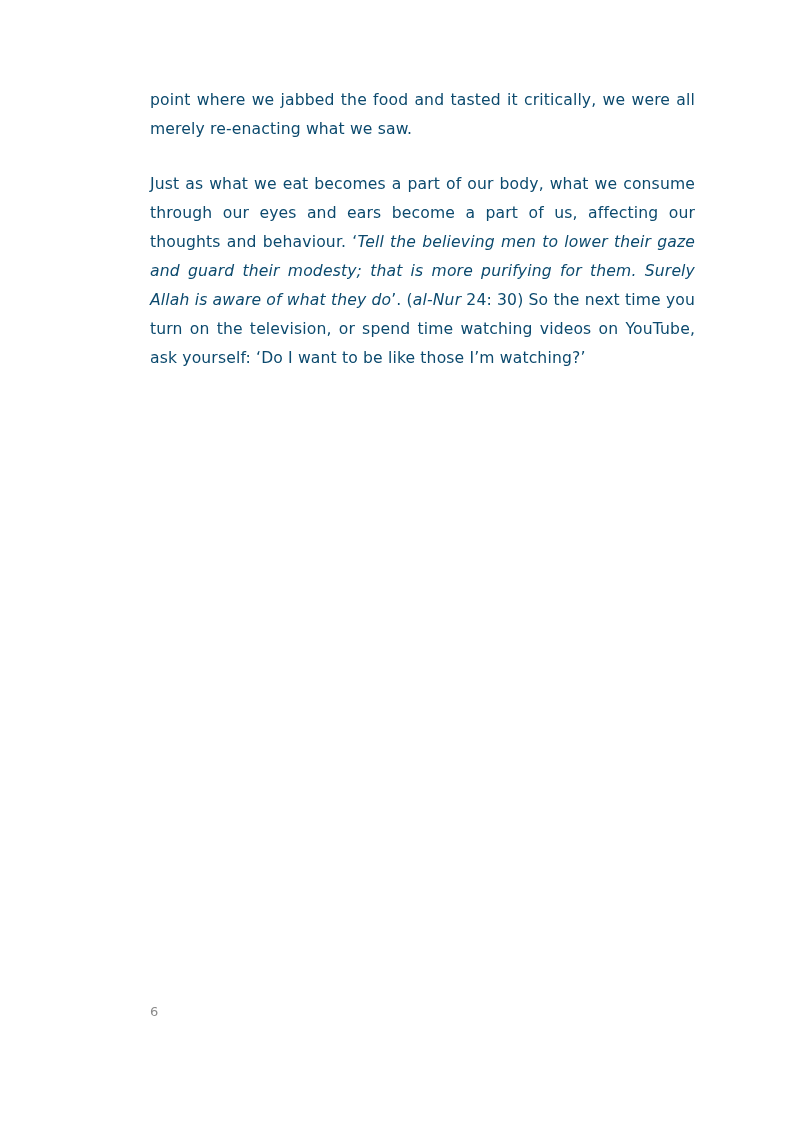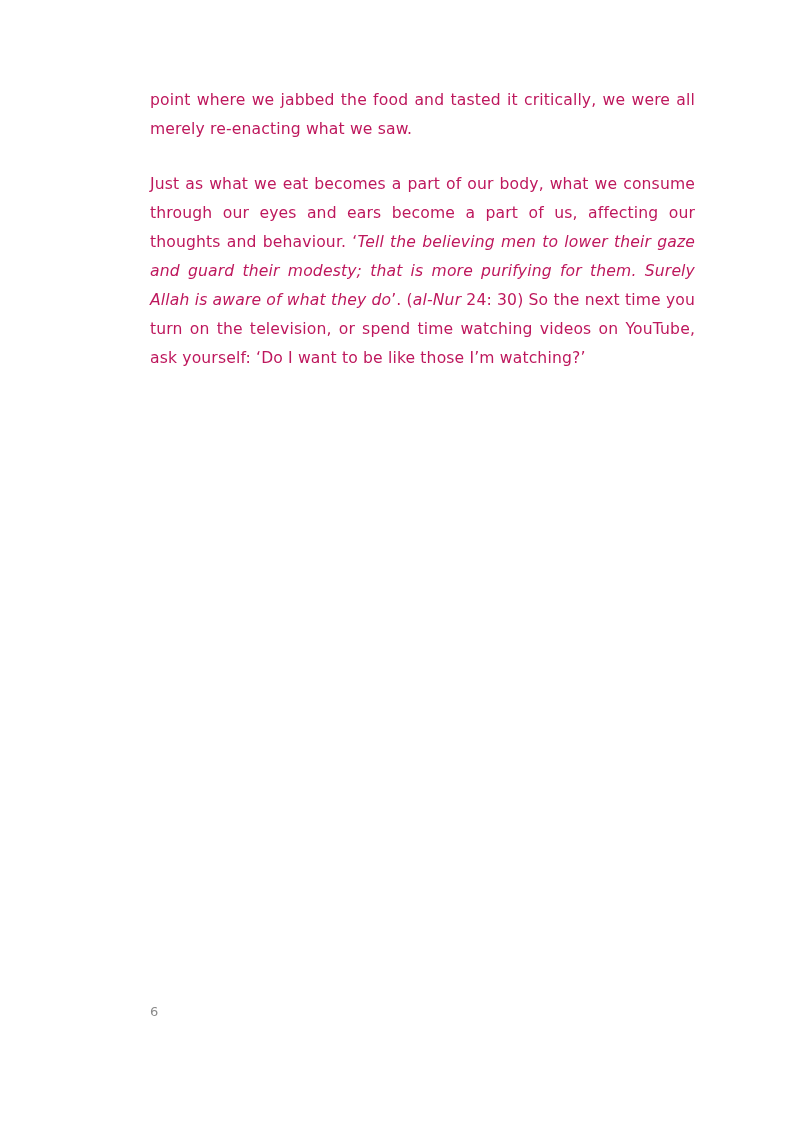--- a/index.html
+++ b/index.html
@@ -26,21 +26,21 @@
     top: 86px;
     width: 545px;
   }
   .para {
     margin: 0 0 26px 0;
     font-size: 15.6px;
     line-height: 29px;
     text-align: justify;
     text-justify: inter-word;
     letter-spacing: 0.15px;
-    color: #be185d;
+    color: #0c4a6e;
   }
   .para:last-child {
     margin-bottom: 16px;
   }
   .para .ital {
     font-style: italic;
   }
   .page-number {
     position: absolute;
     left: 150px;

